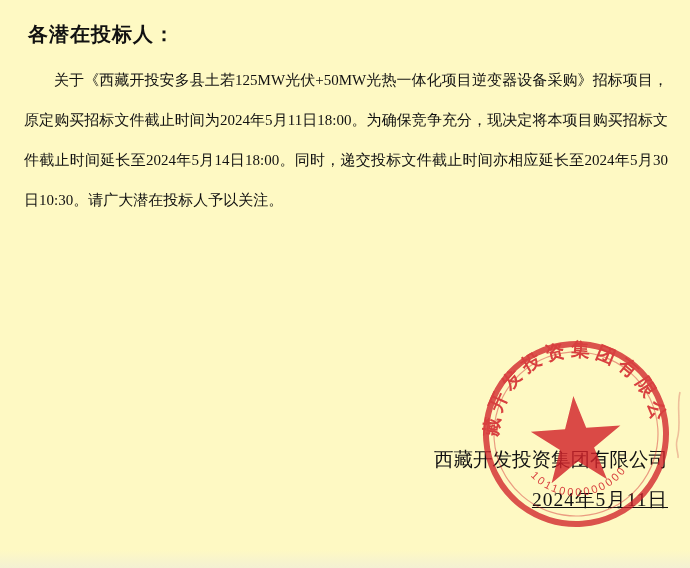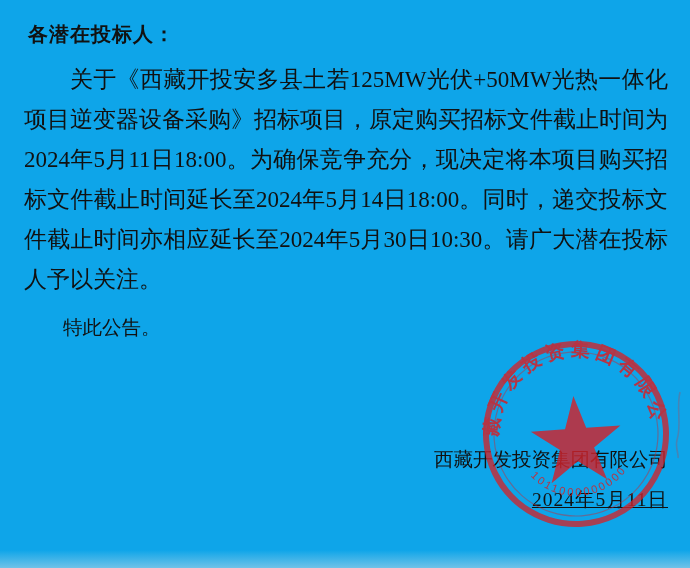--- a/index.html
+++ b/index.html
@@ -15,39 +15,39 @@
     font-family: "Liberation Serif", "DejaVu Serif", serif;
     color: #111111;
   }
 
   .page {
     position: absolute;
     left: 0;
     top: 0;
     width: 690px;
     height: 568px;
-    background: #0ea5e9;
+    background: #fef9c3;
   }
 
   .salutation {
     position: absolute;
     left: 28px;
     top: 20px;
     font-size: 20px;
     font-weight: bold;
     letter-spacing: 1px;
     line-height: 1.4;
   }
 
   .body-text {
     position: absolute;
     left: 24px;
     top: 60px;
     width: 644px;
-    font-size: 23px;
+    font-size: 15px;
     line-height: 40px;
     text-align: justify;
     text-justify: inter-ideograph;
   }
 
   .body-text p {
     margin: 0;
     text-indent: 2em;
   }
 
@@ -117,21 +117,20 @@
 <body>
 
 <div class="page">
 
   <div class="salutation">各潜在投标人：</div>
 
   <div class="body-text">
     <p>关于《西藏开投安多县土若125MW光伏+50MW光热一体化项目逆变器设备采购》招标项目，原定购买招标文件截止时间为2024年5月11日18:00。为确保竞争充分，现决定将本项目购买招标文件截止时间延长至2024年5月14日18:00。同时，递交投标文件截止时间亦相应延长至2024年5月30日10:30。请广大潜在投标人予以关注。</p>
   </div>
 
-  <div class="notice-line">特此公告。</div>
 
   <div class="edge-mark">
     <svg width="10" height="70" viewBox="0 0 10 70">
       <path d="M6 2 C2 18, 8 34, 3 50 C1 58, 5 64, 4 68" stroke="#c9383d" stroke-width="1.6" fill="none" opacity=".55"></path>
     </svg>
   </div>
 
   <div class="seal">
     <svg width="200" height="200" viewBox="0 0 200 200">
       <defs>

